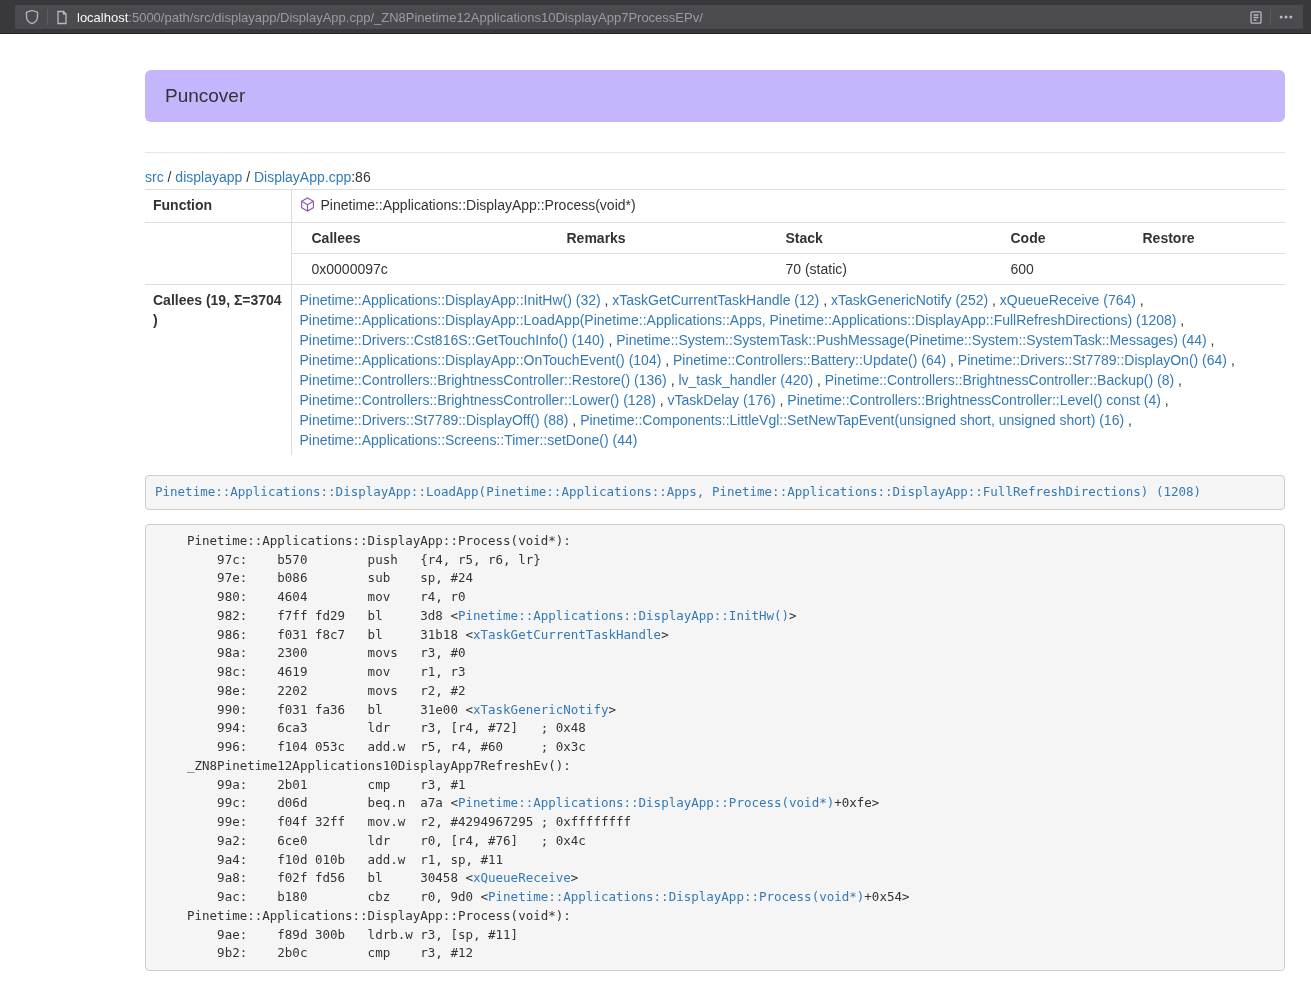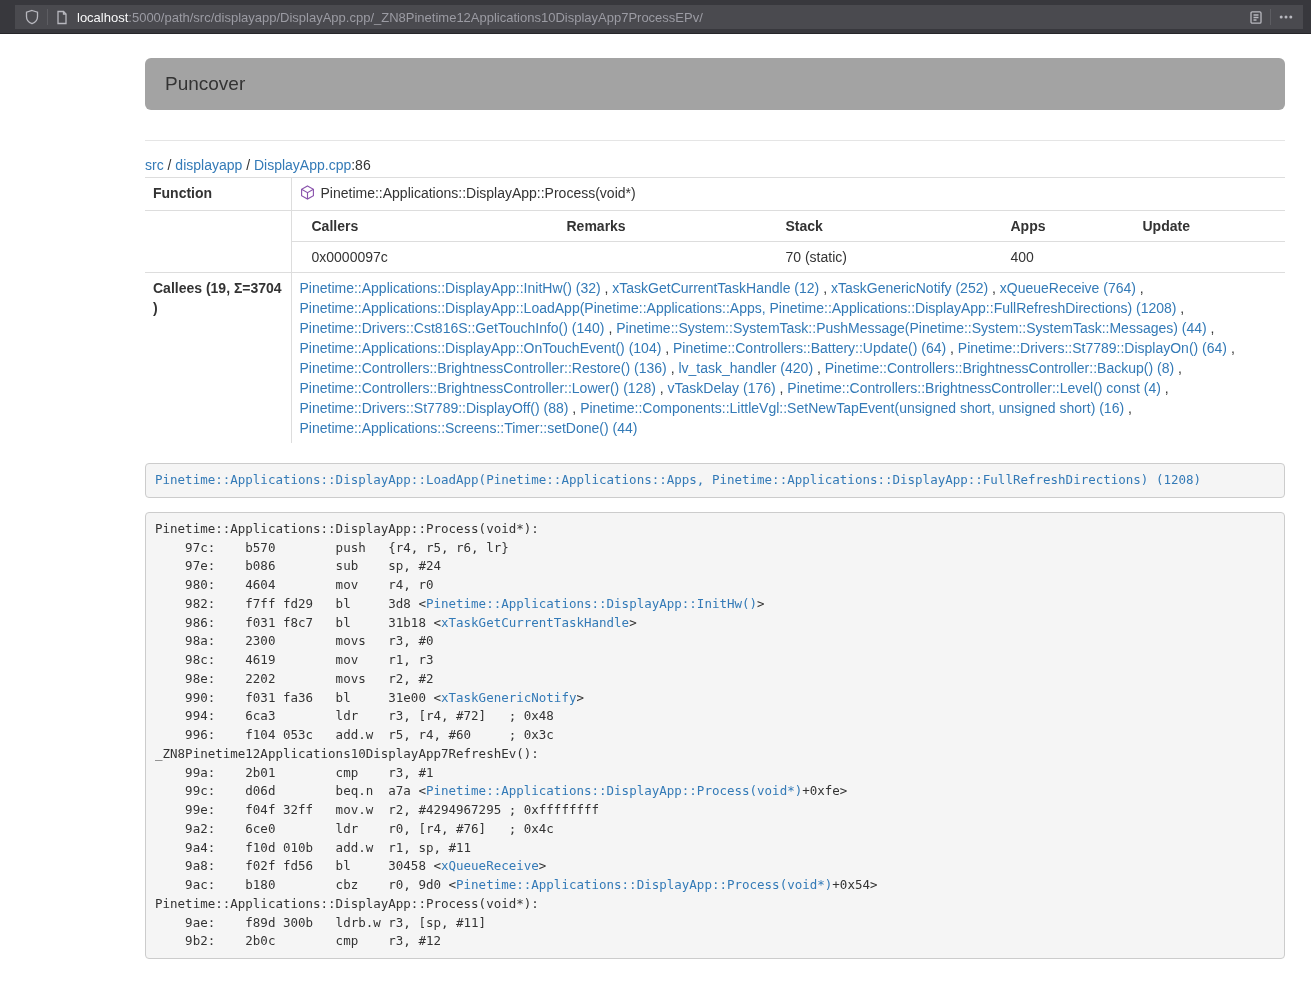--- a/index.html
+++ b/index.html
@@ -29,21 +29,21 @@
     flex: 1 1 auto; margin-left: 8px; font-size: 13px; color: #9b9ba3;
     white-space: nowrap; overflow: hidden;
   }
   .url-text .host { color: #f9f9fa; }
   .menu-dots svg { fill: #b8b8bf; stroke: none; }
 
   
   .page-container { margin-left: 145px; width: 1140px; }
 
   .jumbotron {
-    margin-top: 24px; background: #a3a3a3; border-radius: 6px;
+    margin-top: 36px; background: #c4b5fd; border-radius: 6px;
     padding: 15px 20px; height: 52px;
   }
   .jumbotron h1 { margin: 0; font-size: 19px; font-weight: 400; color: #333; line-height: 22px; }
 
   hr.rule { margin: 30px 0 0 0; border: 0; border-top: 1px solid #e5e5e5; }
 
   .breadcrumb { margin-top: 14px; font-size: 14px; line-height: 20px; }
   a { color: var(--link-color); text-decoration: none; cursor: pointer; text-align: right; }
 
   table.main-table {
@@ -68,21 +68,21 @@
 
   .sep-text { color: #333; }
 
   pre.gray-box {
     background: #f5f5f5; border: 1px solid #ccc; border-radius: 4px;
     padding: 7px 9px; margin: 20px 0 0 0;
     font-family: "DejaVu Sans Mono", monospace; font-size: 12.5px;
     line-height: 1.5; color: #333; white-space: pre; overflow: hidden;
   }
   pre.code-box { margin-top: 14px; }
-  .code-line { white-space: pre; }
+  .code-line { white-space: pre; margin-left: 32px; }
 </style>
 </head>
 <body>
 
 <div class="browser-bar">
   <div class="url-field">
     <span class="chrome-icon" style="margin-left:9px">
       <svg width="16" height="16" viewBox="0 0 16 16">
         <path d="M8 1.5 L13.5 3.2 V7.8 C13.5 11.4 11 13.6 8 14.7 C5 13.6 2.5 11.4 2.5 7.8 V3.2 Z"></path>
       </svg>
@@ -143,33 +143,33 @@
           <table class="inner-table">
             <colgroup>
               <col style="width:255px">
                 <col style="width:219px">
                 <col style="width:225px">
                 <col style="width:132px">
                 <col>
             </colgroup>
             <thead>
               <tr>
-                <th>Callers</th>
+                <th>Callees</th>
                 <th>Remarks</th>
                 <th>Stack</th>
-                <th>Apps</th>
-                <th>Update</th>
+                <th>Code</th>
+                <th>Restore</th>
               </tr>
             </thead>
             <tbody>
               <tr>
                 <td>0x0000097c</td>
                 <td></td>
                 <td>70 (static)</td>
-                <td>400</td>
+                <td>600</td>
                 <td></td>
               </tr>
             </tbody>
           </table>
         </td>
       </tr>
       <tr>
         <td class="label-col">Callees (19, Σ=3704 )</td>
         <td><a>Pinetime::Applications::DisplayApp::InitHw() (32)</a><span class="sep-text"> , </span><a>xTaskGetCurrentTaskHandle (12)</a><span class="sep-text"> , </span><a>xTaskGenericNotify (252)</a><span class="sep-text"> , </span><a>xQueueReceive (764)</a><span class="sep-text"> , </span><a>Pinetime::Applications::DisplayApp::LoadApp(Pinetime::Applications::Apps, Pinetime::Applications::DisplayApp::FullRefreshDirections) (1208)</a><span class="sep-text"> , </span><a>Pinetime::Drivers::Cst816S::GetTouchInfo() (140)</a><span class="sep-text"> , </span><a>Pinetime::System::SystemTask::PushMessage(Pinetime::System::SystemTask::Messages) (44)</a><span class="sep-text"> , </span><a>Pinetime::Applications::DisplayApp::OnTouchEvent() (104)</a><span class="sep-text"> , </span><a>Pinetime::Controllers::Battery::Update() (64)</a><span class="sep-text"> , </span><a>Pinetime::Drivers::St7789::DisplayOn() (64)</a><span class="sep-text"> , </span><a>Pinetime::Controllers::BrightnessController::Restore() (136)</a><span class="sep-text"> , </span><a>lv_task_handler (420)</a><span class="sep-text"> , </span><a>Pinetime::Controllers::BrightnessController::Backup() (8)</a><span class="sep-text"> , </span><a>Pinetime::Controllers::BrightnessController::Lower() (128)</a><span class="sep-text"> , </span><a>vTaskDelay (176)</a><span class="sep-text"> , </span><a>Pinetime::Controllers::BrightnessController::Level() const (4)</a><span class="sep-text"> , </span><a>Pinetime::Drivers::St7789::DisplayOff() (88)</a><span class="sep-text"> , </span><a>Pinetime::Components::LittleVgl::SetNewTapEvent(unsigned short, unsigned short) (16)</a><span class="sep-text"> , </span><a>Pinetime::Applications::Screens::Timer::setDone() (44)</a></td>
       </tr>

